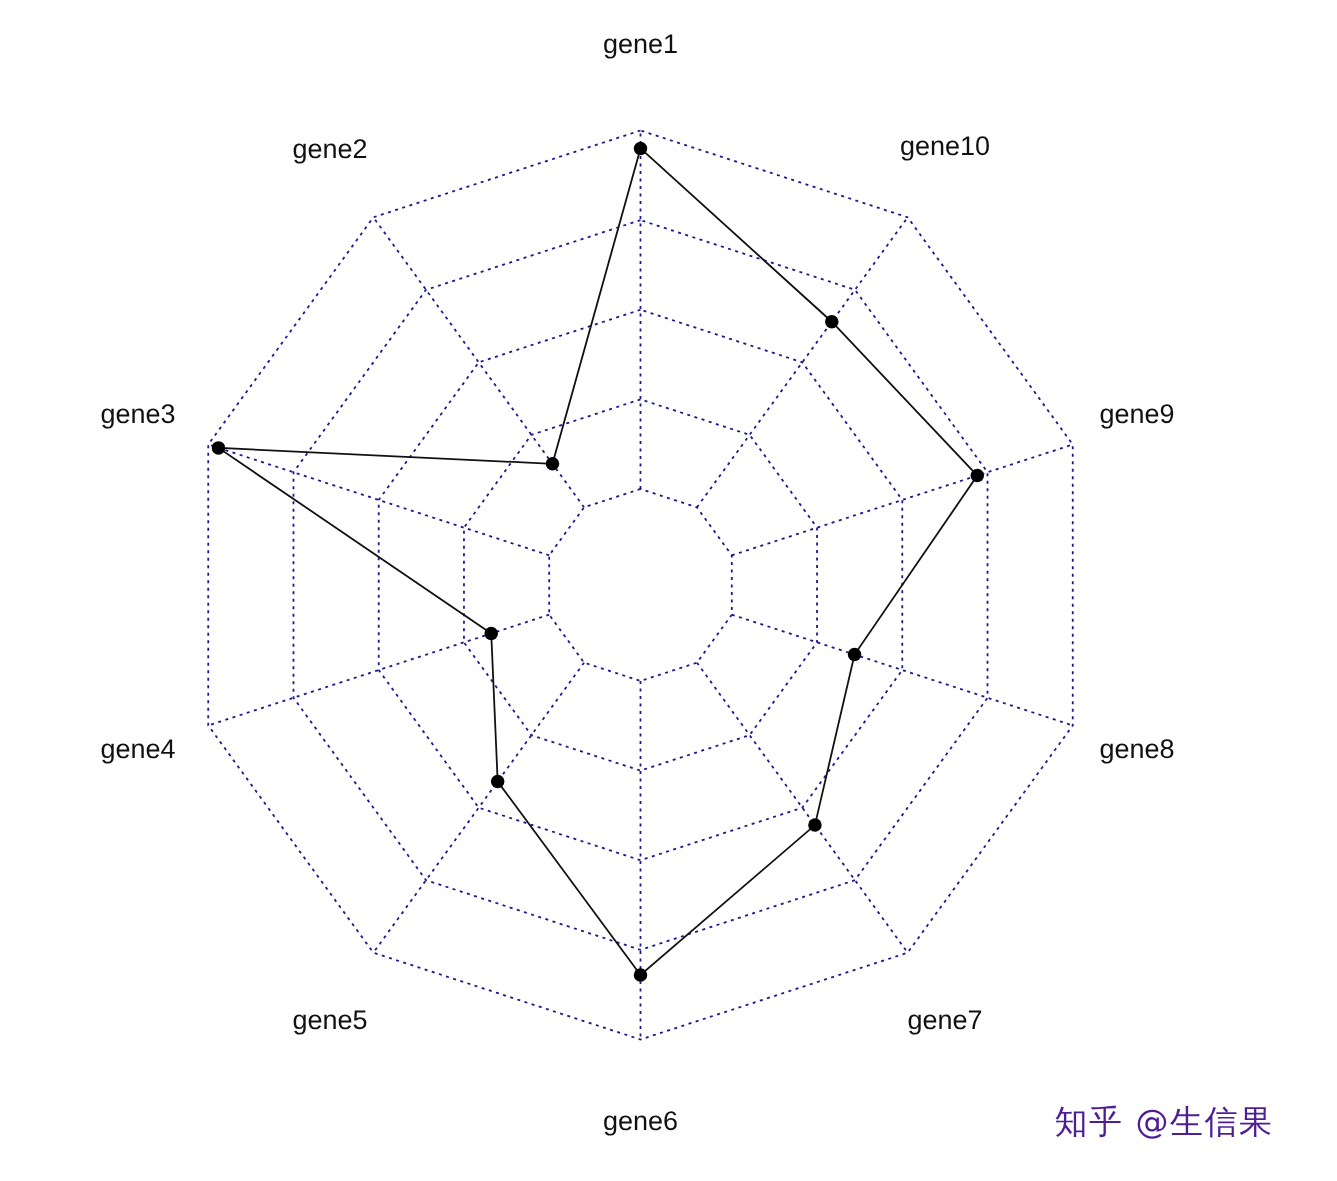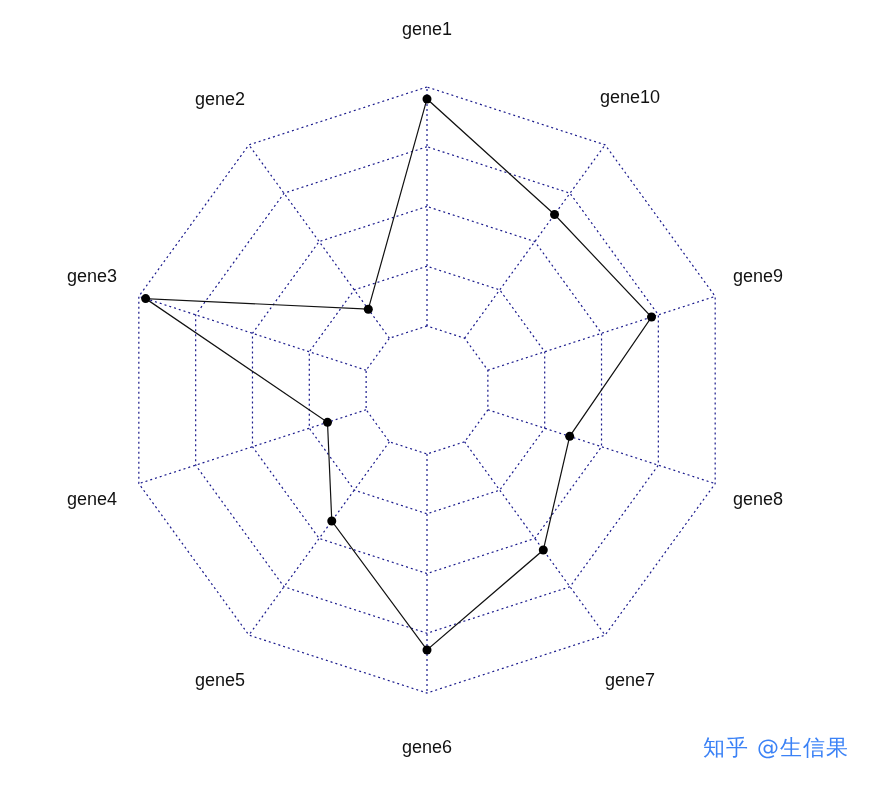--- a/index.html
+++ b/index.html
@@ -1,19 +1,19 @@
 <!DOCTYPE html>
 <html><head>
   <meta charset="utf-8">
   <style>
     html, body { margin: 0; padding: 0; background: #ffffff; }
     body { width: 891px; height: 787px; position: relative; overflow: hidden; font-family: "Liberation Sans", sans-serif; }
     #chart { position: absolute; left: 0; top: 0; }
     .axis-label { font-family: "Liberation Sans", sans-serif; font-size: 18px; fill: #111111; }
-    .watermark { position: absolute; left: 703px; top: 733px; font-family: "DejaVu Sans", sans-serif; font-size: 22px; color: #3b82f6; letter-spacing: 1px; }
+    .watermark { position: absolute; left: 703px; top: 733px; font-family: "DejaVu Sans", sans-serif; font-size: 22px; color: #4c1d95; letter-spacing: 1px; }
   </style>
 </head>
 <body>
 
 <svg id="chart" width="891" height="787" viewBox="0 0 891 787" xmlns="http://www.w3.org/2000/svg">
   <g id="grid">
       <polygon points="427,326 389.3817438532817,338.22291236000336 366.13238295711017,370.22291236000336 366.13238295711017,409.77708763999664 389.3817438532817,441.77708763999664 427,454 464.6182561467183,441.77708763999664 487.86761704288983,409.77708763999664 487.86761704288983,370.22291236000336 464.61825614671835,338.2229123600034" fill="none" stroke="#1a1a8c" stroke-width="1.2" stroke-dasharray="2,3"></polygon>
       <polygon points="427,266.25 354.2615750288065,289.88414694610026 309.30675610847476,351.75914694610026 309.30675610847476,428.2408530538998 354.2615750288064,490.11585305389974 427,513.75 499.7384249711935,490.11585305389974 544.6932438915253,428.2408530538998 544.6932438915253,351.75914694610026 499.7384249711937,289.8841469461003" fill="none" stroke="#1a1a8c" stroke-width="1.2" stroke-dasharray="2,3"></polygon>
       <polygon points="427,206.5 319.1414062043312,241.54538153219715 252.48112925983932,333.29538153219715 252.48112925983932,446.7046184678029 319.14140620433113,538.4546184678029 426.99999999999994,573.5 534.8585937956688,538.4546184678029 601.5188707401607,446.7046184678029 601.5188707401608,333.2953815321972 534.858593795669,241.54538153219727" fill="none" stroke="#1a1a8c" stroke-width="1.2" stroke-dasharray="2,3"></polygon>
       <polygon points="427,146.75 284.02123737985596,193.20661611829402 195.6555024112039,314.83161611829405 195.6555024112039,465.16838388170606 284.02123737985585,586.793383881706 426.99999999999994,633.25 569.978762620144,586.793383881706 658.3444975887961,465.168383881706 658.3444975887961,314.8316161182941 569.9787626201443,193.2066161182942" fill="none" stroke="#1a1a8c" stroke-width="1.2" stroke-dasharray="2,3"></polygon>

